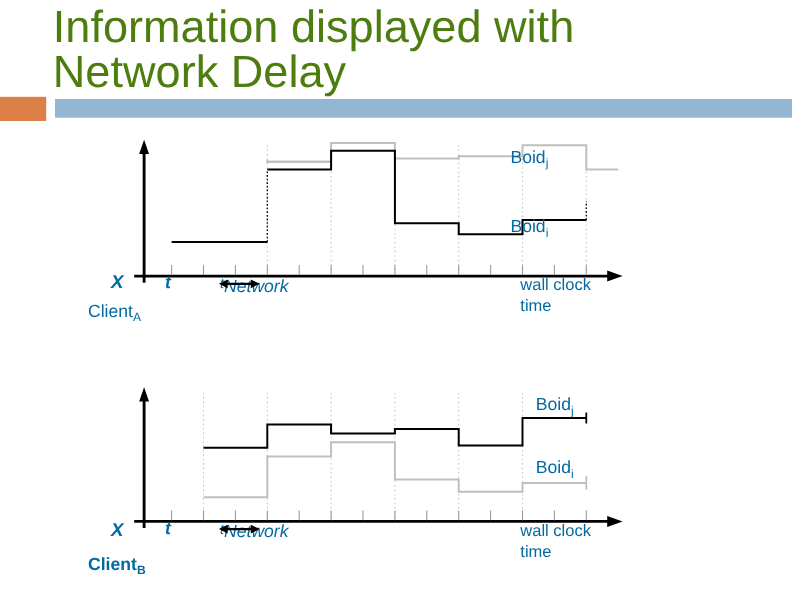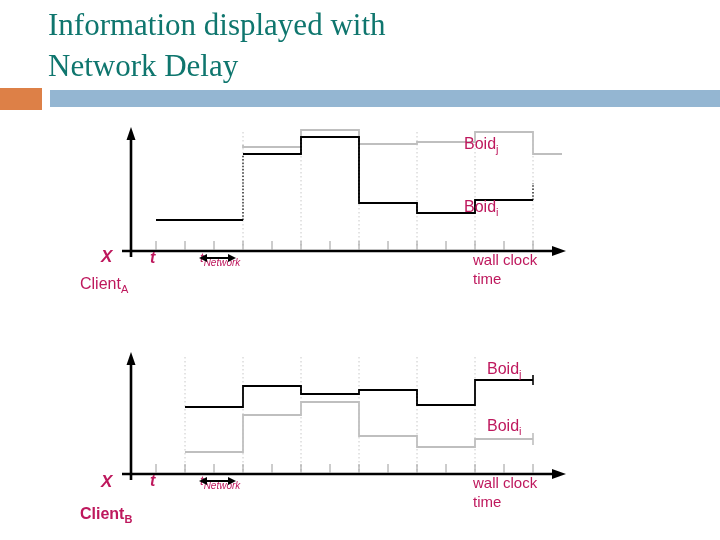--- a/index.html
+++ b/index.html
@@ -14,27 +14,26 @@
     position: relative;
     overflow: hidden;
   }
 
   
   #slide-title {
     position: absolute;
     left: 48px;
     top: 4px;
     width: 640px;
-    font-size: 31px;
+    font-size: 41px;
     line-height: 41px;
-    color: #0f766e;
+    color: #4d7c0f;
     font-weight: normal;
     letter-spacing: 0px;
     white-space: pre-line;
-    font-family: Liberation Serif, serif;
   }
 
   
   #header-rule {
     position: absolute;
     left: 0;
     top: 88px;
     width: 720px;
     height: 22px;
   }
@@ -66,39 +65,39 @@
 
   .chart-svg {
     position: absolute;
     left: 0;
     top: 0;
   }
 
   
   .lbl {
     position: absolute;
-    color: #be185d;
+    color: #0369a1;
     white-space: nowrap;
   }
   .lbl-axis-x {
     font-style: italic;
     font-weight: bold;
     font-size: 17px;
   }
   .lbl-axis-t {
     font-style: italic;
     font-weight: bold;
     font-size: 16px;
   }
   .lbl-tnet {
     font-style: italic;
     font-size: 13px;
   }
   .lbl-tnet sub {
-    font-size: 10px;
+    font-size: 16px;
   }
   .lbl-wallclock {
     font-size: 15px;
     line-height: 19px;
     white-space: pre-line;
   }
   .lbl-legend {
     font-size: 16px;
   }
   .lbl-legend sub {

